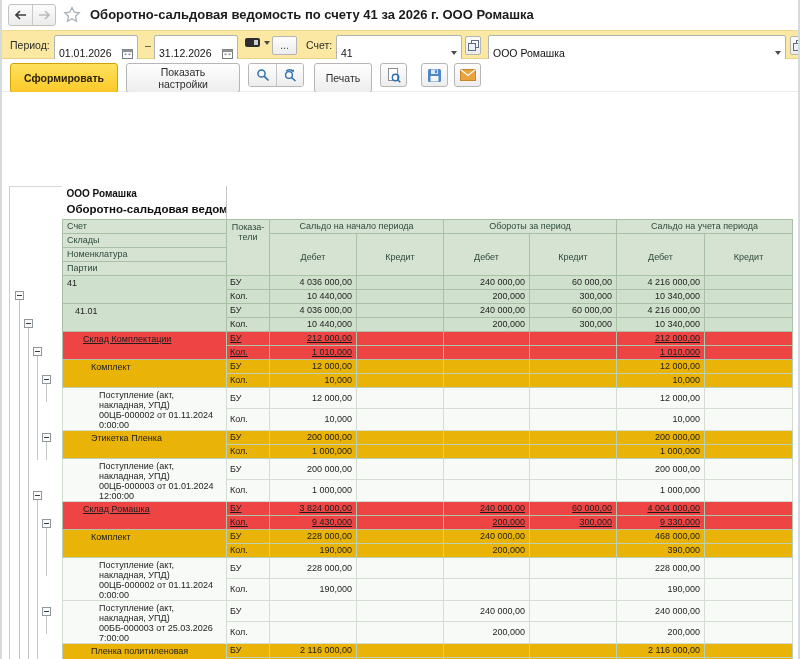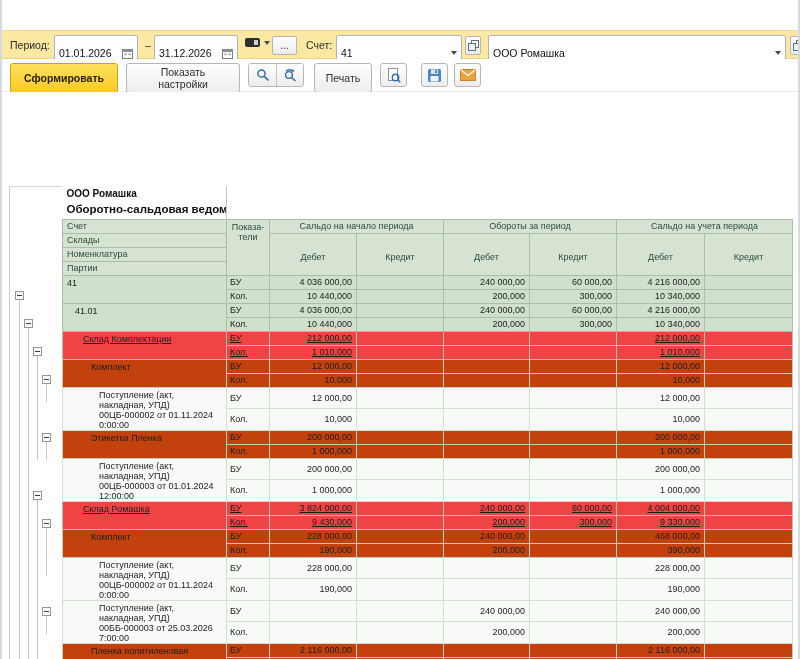--- a/index.html
+++ b/index.html
@@ -58,33 +58,53 @@
   .ttitle { position:absolute; left:4px; top:2px; width:700px; font-size:11.5px; font-weight:bold; color:#101010; }
   .rep td.h { background:#d6e3d2; border:1px solid #a9c0a6; color:#2c4a3c; text-align:center; }
   .rep td.hname { text-align:left; }
   .rep td.hind { vertical-align:top; padding-top:2px; white-space:normal; line-height:10px; }
   .rep td.hdc { vertical-align:top; padding-top:18px; }
   .rep td.name { text-align:left; vertical-align:top; padding-top:2px; white-space:normal; line-height:10px; }
   .rep td.ind { text-align:left; padding-left:3px; }
   .rep td.num { text-align:right; }
   tr.lv1 td, tr.lv2 td { background:#cfe0cc; border-color:#a9c0a6; }
   tr.lv3 td { background:#ef4444; border-color:#aec4ab;text-decoration:underline; }
-  tr.lv4 td { background:#c2410c; border-color:#bccfb9; }
+  tr.lv4 td { background:#eab308; border-color:#bccfb9; }
   tr.lv5 td { background:#f7faf6; border-color:#d4ddd2; }
   .ind1 { padding-left:4px !important; }
   .ind2 { padding-left:12px !important; }
   .ind3 { padding-left:20px !important; }
   .ind4 { padding-left:28px !important; }
   .ind5 { padding-left:36px !important; }
 </style>
 </head>
 <body>
 
 <div class="page">
 
+  <div class="topbar">
+    <div class="navgroup">
+      <button class="navbtn back">
+        <svg width="12" height="10" viewBox="0 0 12 10">
+            <path d="M11 5H2 M5 1L1 5l4 4" stroke="#3d3d3d" stroke-width="1.6" fill="none"></path>
+          </svg>
+      </button>
+      <button class="navbtn fwd">
+        <svg width="12" height="10" viewBox="0 0 12 10">
+            <path d="M1 5h9 M7 1l4 4-4 4" stroke="#b9bdc0" stroke-width="1.6" fill="none"></path>
+          </svg>
+      </button>
+    </div>
+    <span class="star">
+      <svg width="20" height="20" viewBox="0 0 20 20">
+          <path d="M10 2.5l2.2 4.7 5 .6-3.7 3.4 1 5-4.5-2.5-4.5 2.5 1-5L2.8 7.8l5-.6z" fill="none" stroke="#a9b2b8" stroke-width="1.3"></path>
+        </svg>
+    </span>
+    <div class="wtitle">Оборотно-сальдовая ведомость по счету 41 за 2026 г. ООО Ромашка</div>
+  </div>
 
   <div class="filterbar">
     <span class="flabel" style="left:8px">Период:</span>
     <div class="finput" style="left:52px; width:84px">
       <span class="val">01.01.2026</span>
       <svg width="11" height="11" viewBox="0 0 11 11">
           <rect x="0.5" y="1.5" width="10" height="9" fill="#fff" stroke="#767b80"></rect>
           <rect x="0.5" y="1.5" width="10" height="2.6" fill="#8d9296"></rect>
           <rect x="2.5" y="5.5" width="2" height="1.6" fill="#8d9296"></rect>
           <rect x="6.5" y="5.5" width="2" height="1.6" fill="#8d9296"></rect>

